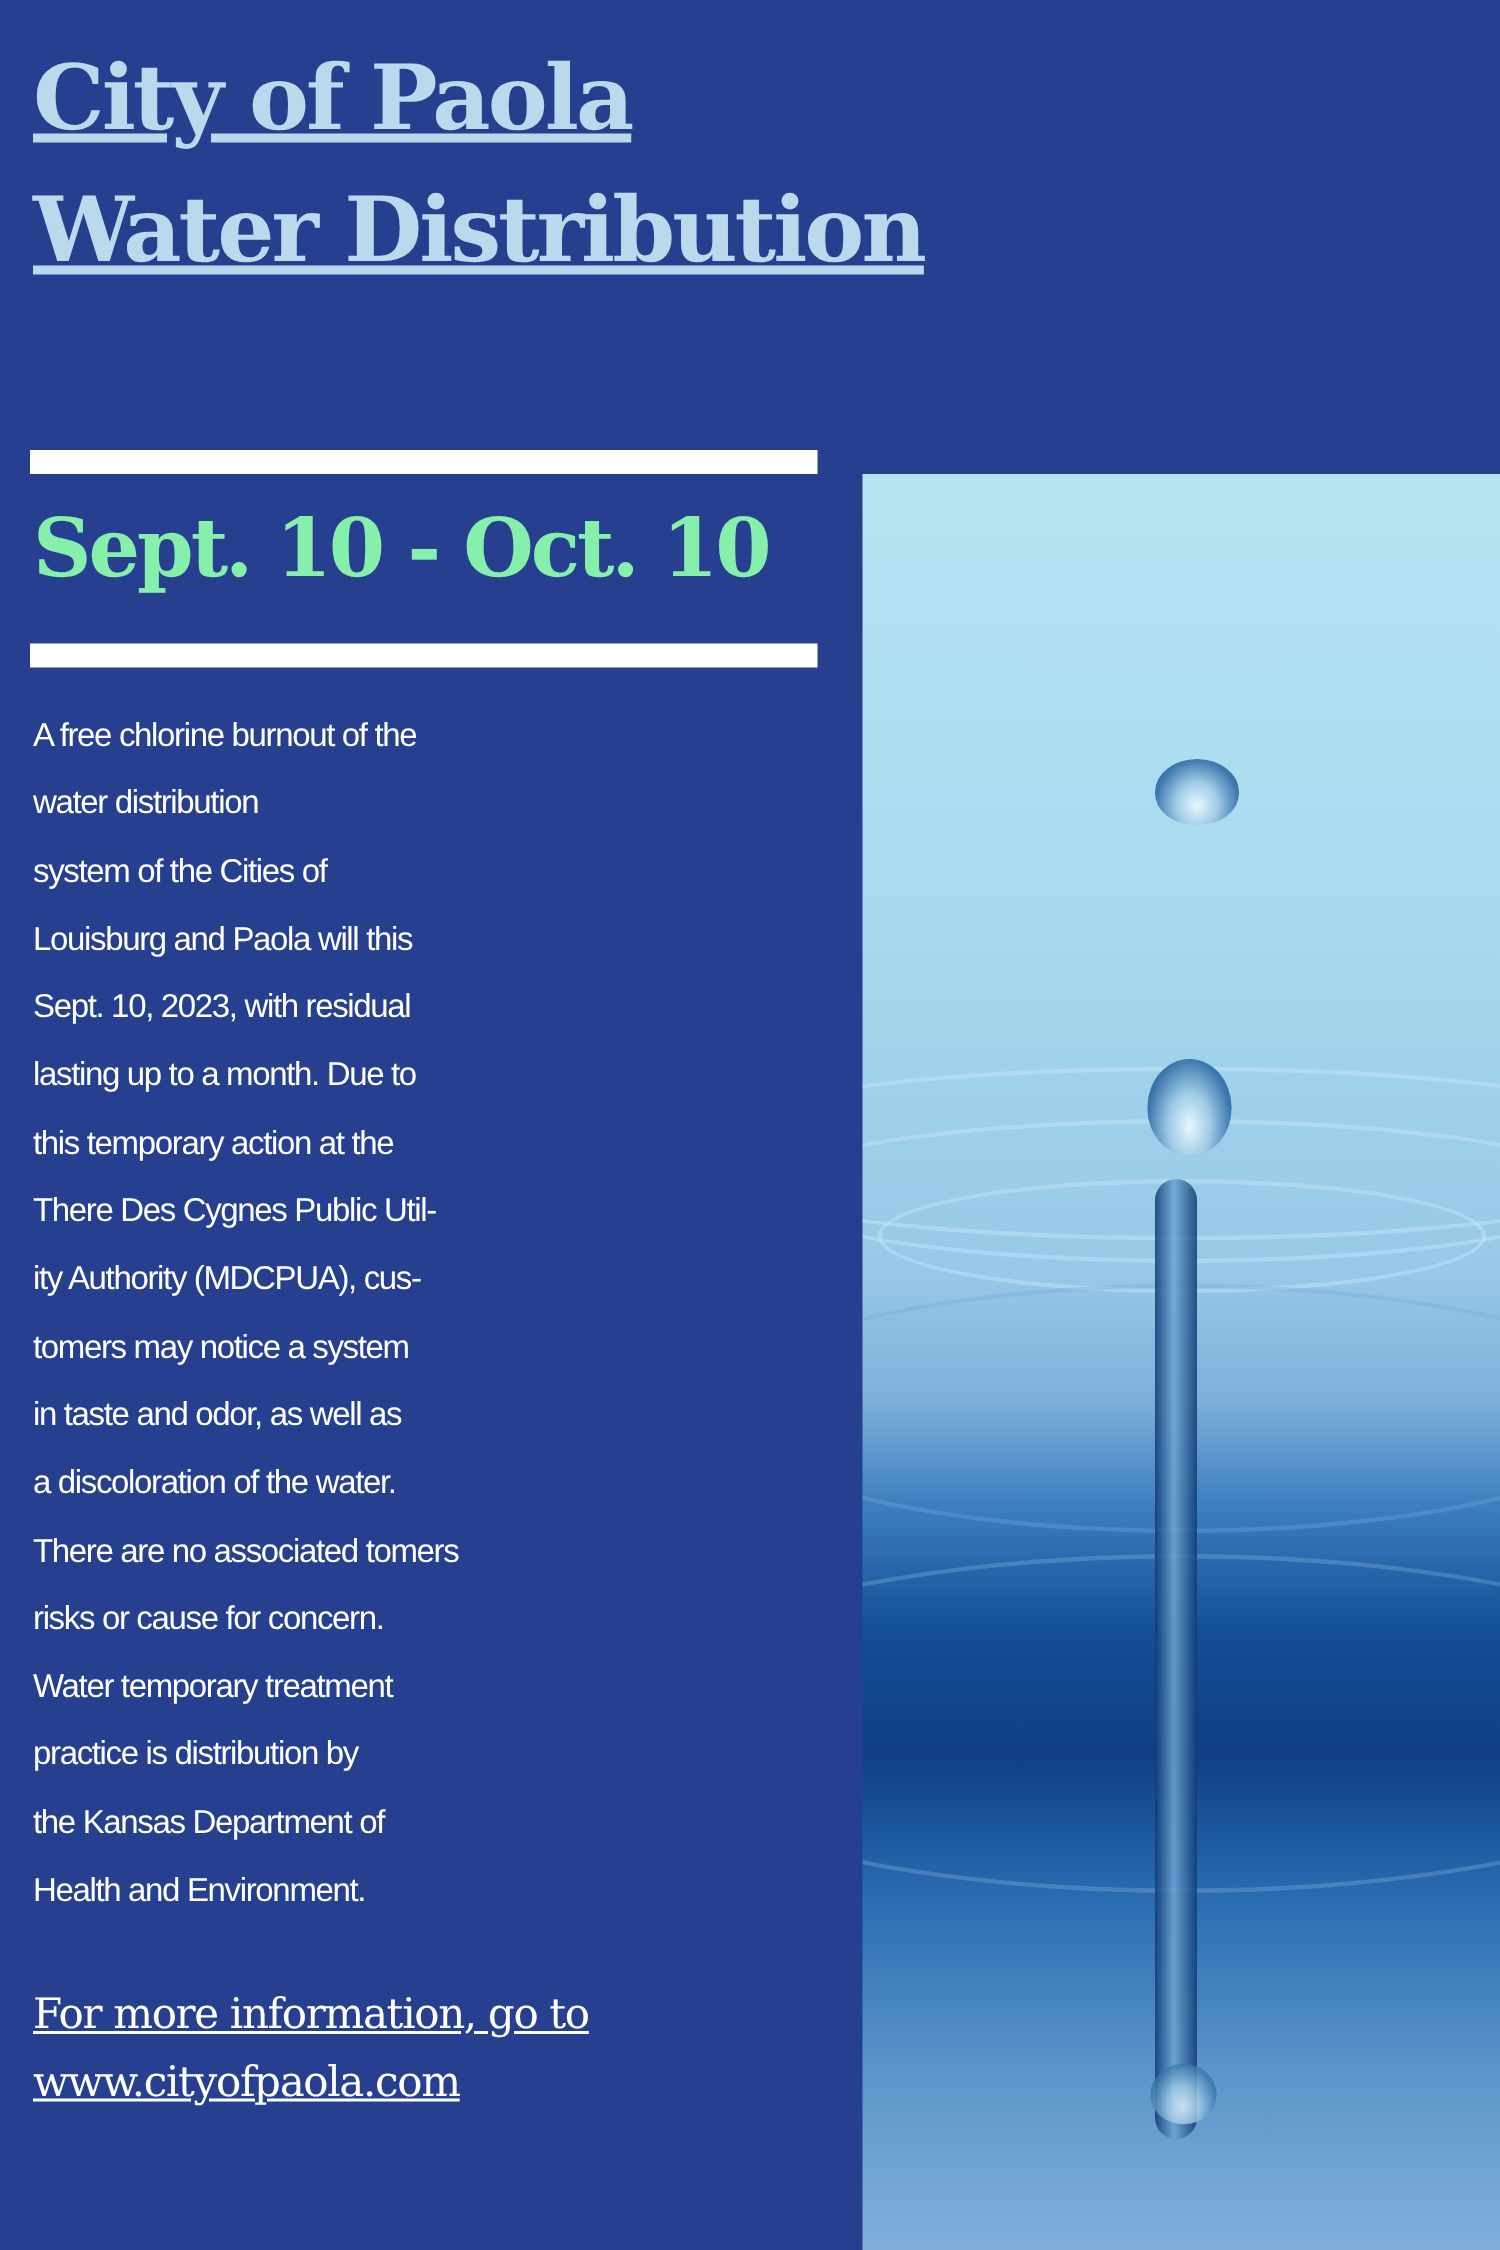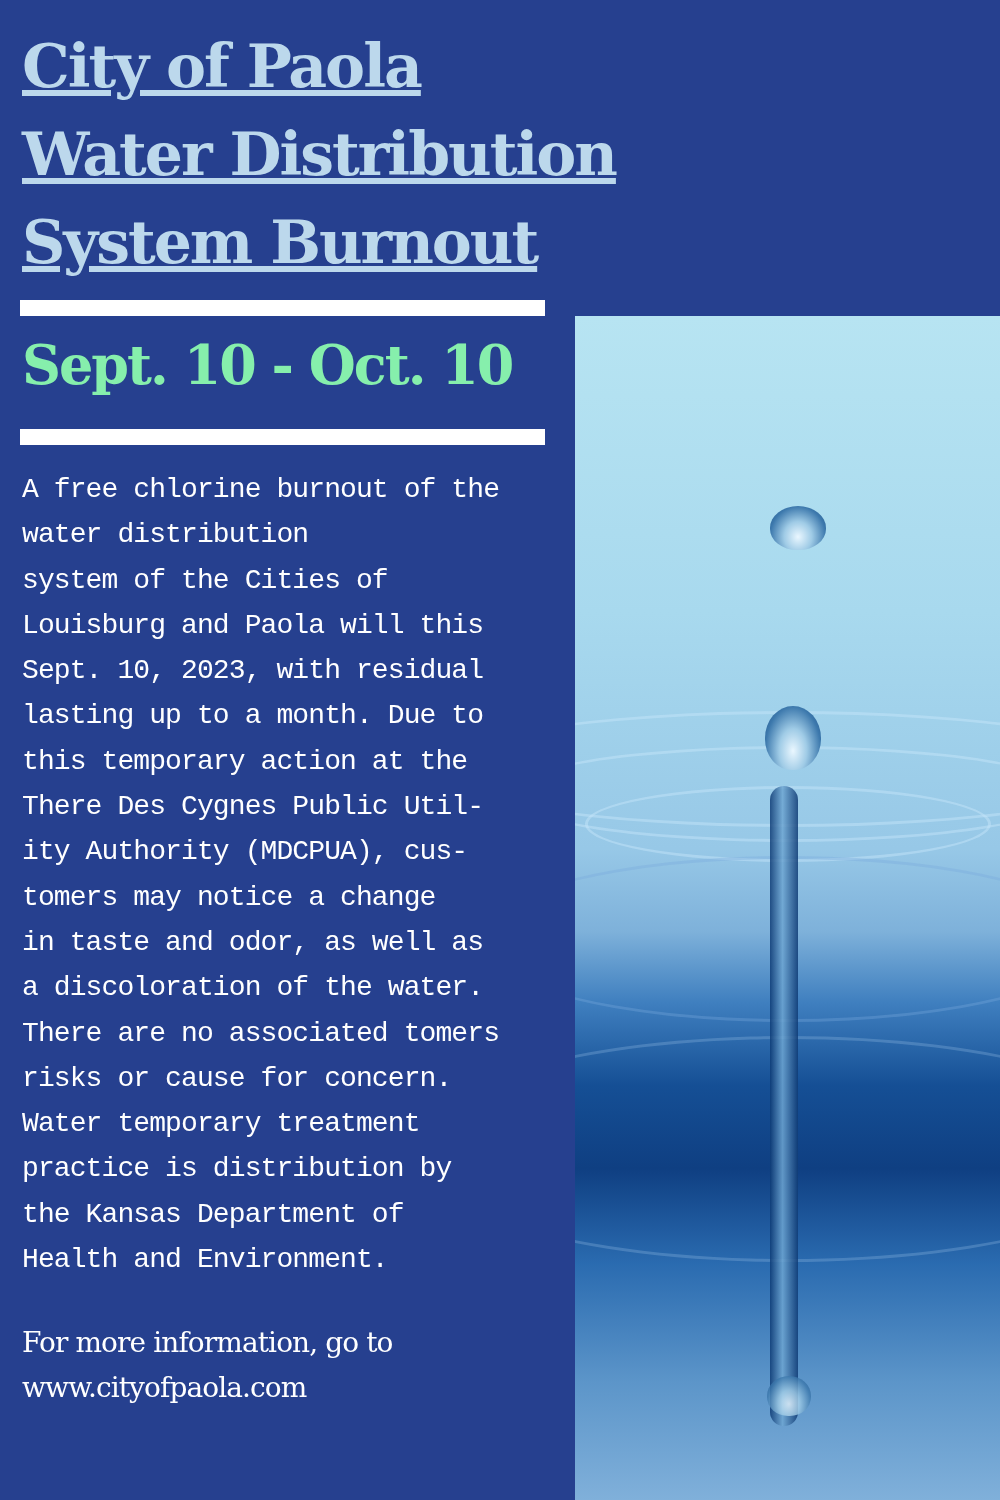--- a/index.html
+++ b/index.html
@@ -31,33 +31,34 @@
     font-family: "DejaVu Serif", serif;
     font-weight: bold;
     font-size: 54px;
     line-height: 70px;
     letter-spacing: -2px;
     white-space: nowrap;
   }
   .body-text {
     position: absolute; left: 22px; top: 467px; width: 540px;
     color: #ffffff;
-    font-family: Liberation Mono, monospace;
-    font-size: 28px;
+    font-family: Liberation Sans, sans-serif;
+    font-size: 22px;
     line-height: 45.3px;
     letter-spacing: -0.9px;
   }
   .body-text span { display: block; white-space: nowrap; }
   .footer-text {
     position: absolute; left: 22px; top: 1320px; width: 540px;
     color: #ffffff;
     font-family: "DejaVu Serif", serif;
     font-size: 28px;
     line-height: 45px;
     letter-spacing: -0.9px;
+    text-decoration: underline;
   }
   .footer-text span { display: block; white-space: nowrap; }
   .photo {
     position: absolute; left: 575px; top: 316px; width: 425px; height: 1184px;
     overflow: hidden;
     background: linear-gradient(to bottom, #b7e4f2 0%, #a8d9ee 25%, #97c8e7 45%, #7eb1da 52%, #3f7fbf 58%, #154f95 65%, #0f3f82 72%, #2a6bb0 80%, #5c95c9 90%, #80b0da 100%);
   }
   .ripple {
     position: absolute; left: 50%; border-radius: 50%;
     border: 3px solid rgba(200, 230, 250, 0.45);
@@ -73,38 +74,37 @@
     border-radius: 14px;
     opacity: 0.85;
   }
 </style>
 </head>
 <body>
 
 <h1 class="title">
   <span>City of Paola</span>
   <span>Water Distribution</span>
-  <span>System Burnout</span>
 </h1>
 
 <div class="rule top"></div>
 <div class="dates">Sept. 10 - Oct. 10</div>
 <div class="rule bottom"></div>
 
 <div class="body-text">
   <span>A free chlorine burnout of the</span>
   <span>water distribution</span>
   <span>system of the Cities of</span>
   <span>Louisburg and Paola will this</span>
   <span>Sept. 10, 2023, with residual</span>
   <span>lasting up to a month. Due to</span>
   <span>this temporary action at the</span>
   <span>There Des Cygnes Public Util-</span>
   <span>ity Authority (MDCPUA), cus-</span>
-  <span>tomers may notice a change</span>
+  <span>tomers may notice a system</span>
   <span>in taste and odor, as well as</span>
   <span>a discoloration of the water.</span>
   <span>There are no associated tomers</span>
   <span>risks or cause for concern.</span>
   <span>Water temporary treatment</span>
   <span>practice is distribution by</span>
   <span>the Kansas Department of</span>
   <span>Health and Environment.</span>
 </div>
 

